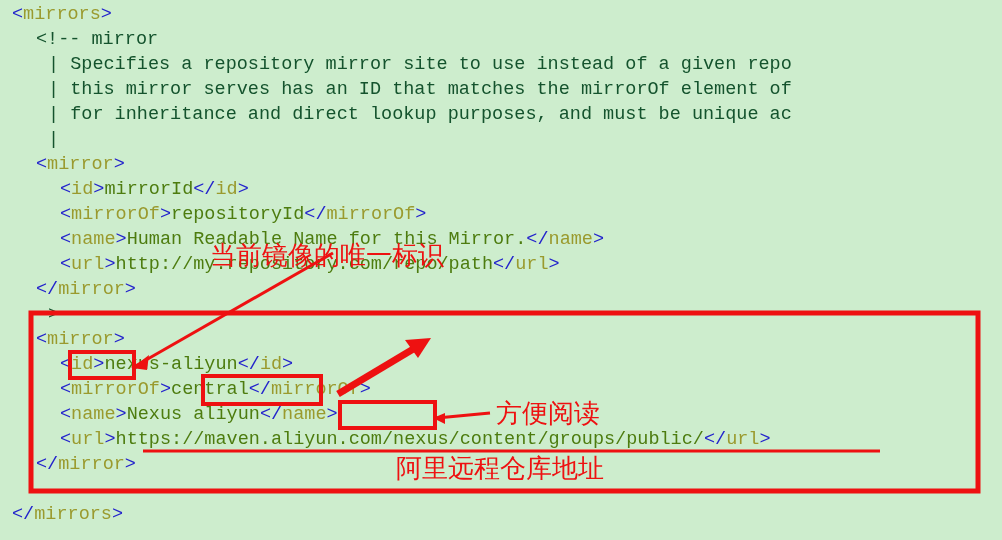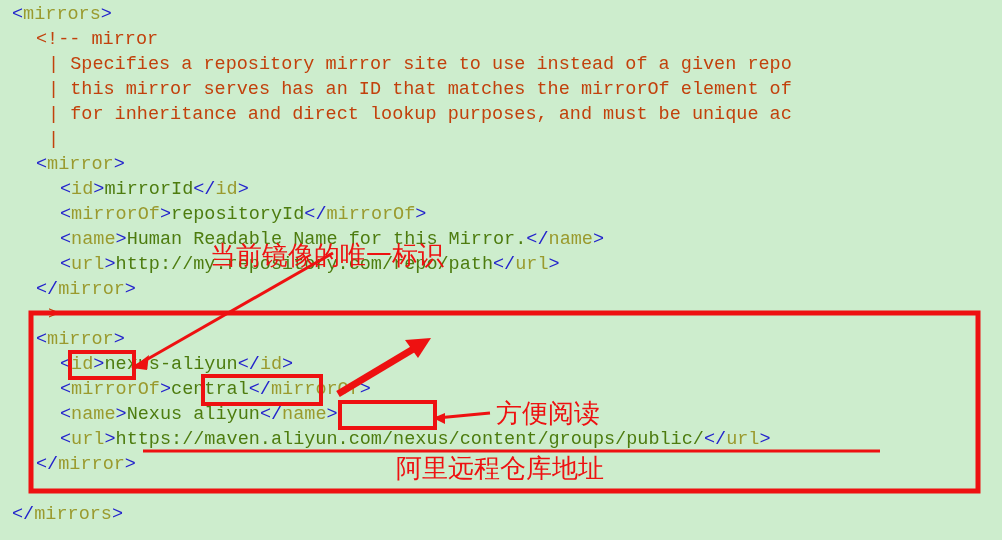--- a/index.html
+++ b/index.html
@@ -33,21 +33,21 @@
     z-index: 1;
   }
   .line {
     height: 25px;
     white-space: pre;
     padding-left: 12px;
   }
   .brk   { color: #2222cc; }        
   .tag   { color: #9a9a2e; }        
   .txt   { color: #4d7c0f; }        
-  .cmt   { color: #c2410c; }        
+  .cmt   { color: #14532d; }        
 
   
   #overlay {
     position: absolute;
     left: 0;
     top: 0;
     width: 1002px;
     height: 540px;
     z-index: 2;
     pointer-events: none;

